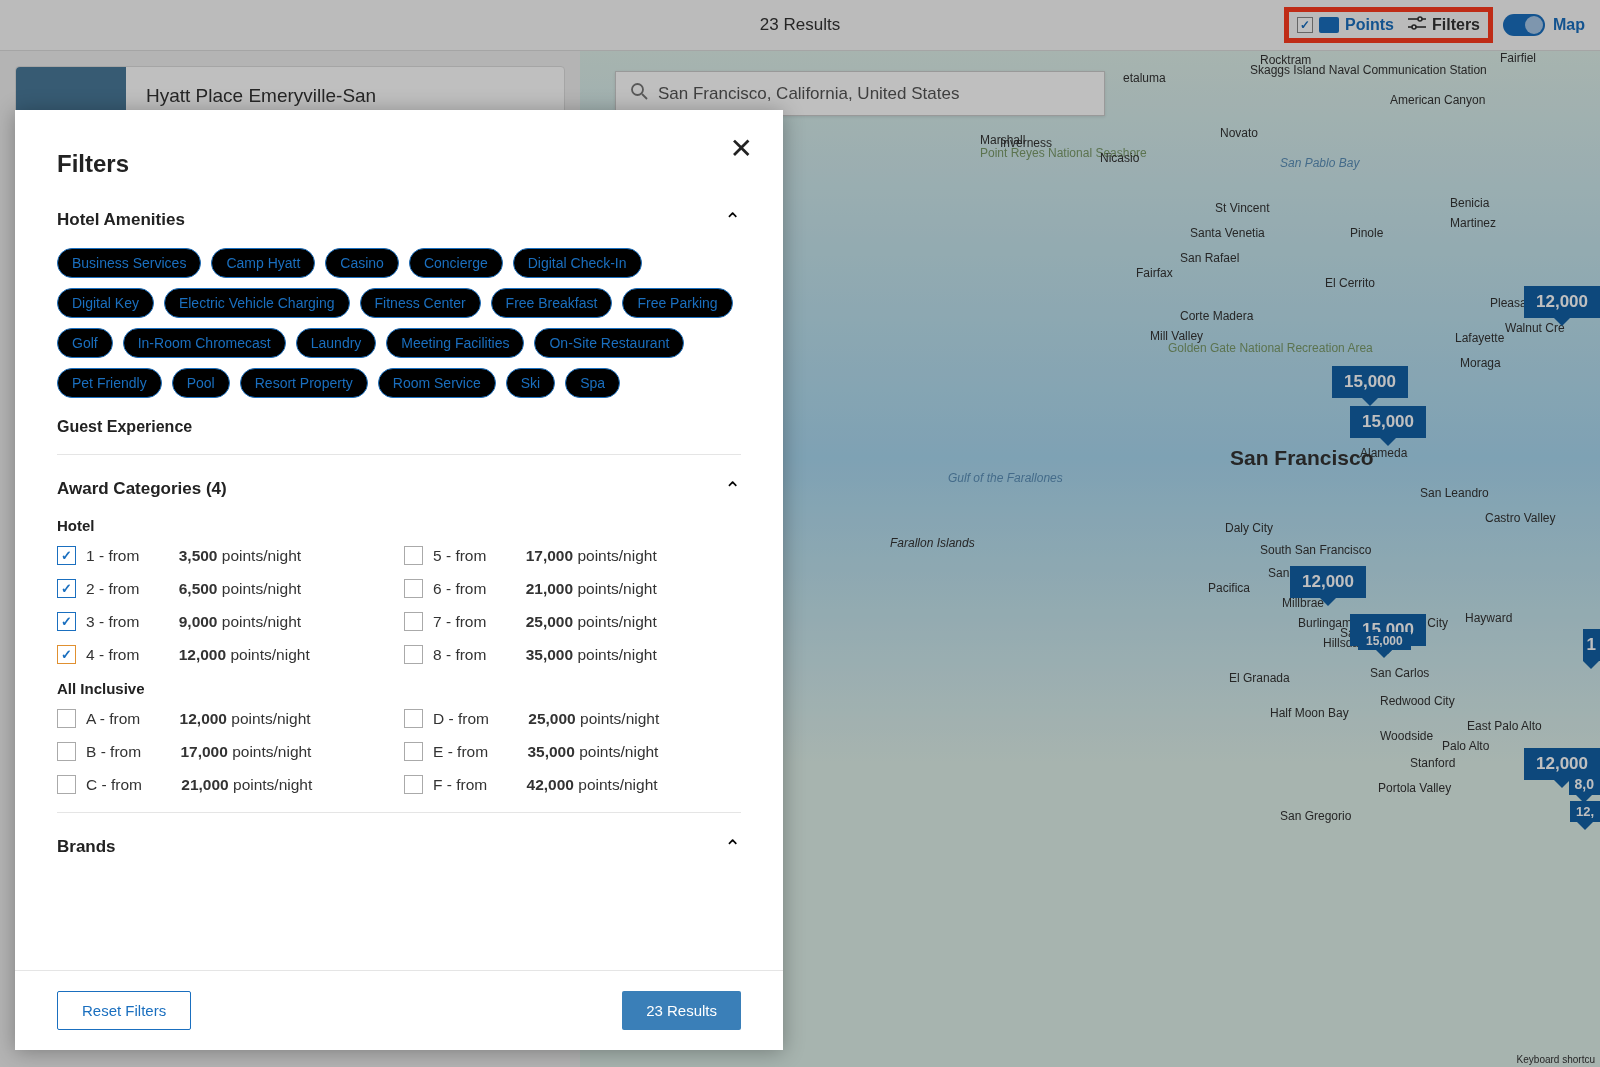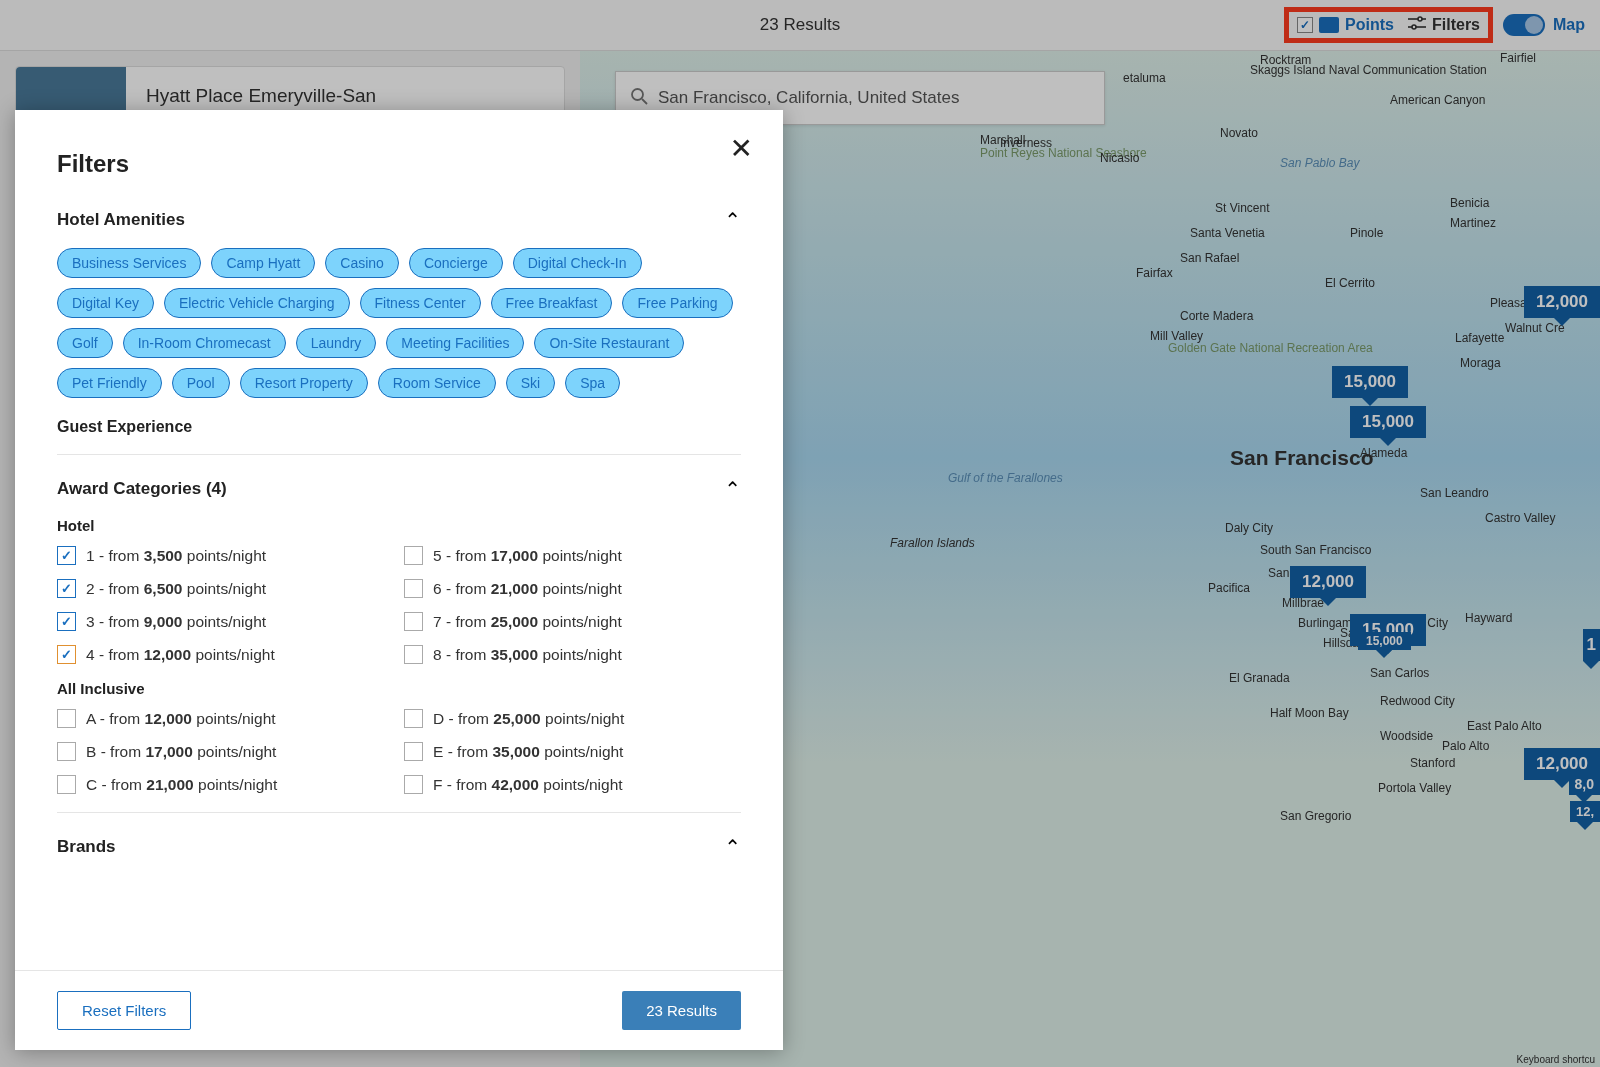--- a/index.html
+++ b/index.html
@@ -23,51 +23,51 @@
 .dim { position: absolute; inset: 0; background: rgba(0,0,0,0.25); }
 
 
 .bg-content { position:absolute; top:51px; left:0; right:0; bottom:0; display:flex; }
 .hotels-list { width: 580px; padding: 15px; }
 .hotel-card { background:#fff; border:1px solid #ddd; border-radius:4px; display:flex; height:100px; }
 .hotel-logo { width:110px; background:#4a7a9a; display:flex; align-items:center; justify-content:center; color:#fff; font-size:11px; border-radius:4px 0 0 4px; }
 .hotel-title { padding: 18px 20px; font-size:19px; color:#333; font-weight:500; }
 
 .map-area { flex:1; position:relative; background: linear-gradient(180deg, #dff0ea 0%, #a9d8f0 40%, #dff0ea 70%); }
-.map-search { position:absolute; top:20px; left:35px; width:490px; height:54px; background:#fff; border:1px solid #ccc; display:flex; align-items:center; padding:16px 14px; gap:10px; box-shadow:0 1px 3px rgba(0,0,0,.1); }
+.map-search { position:absolute; top:20px; left:35px; width:490px; height:45px; background:#fff; border:1px solid #ccc; display:flex; align-items:center; padding:16px 14px; gap:10px; box-shadow:0 1px 3px rgba(0,0,0,.1); }
 .map-search .mag { color:#888; font-size:18px; }
 .map-search .q { color:#555; font-size:17px; }
 .map-city { position:absolute; color:#333; font-size:12px; white-space:nowrap; }
 .map-city.big { font-size:21px; font-weight:600; }
 .map-city.med { font-size:13px; }
 .price-marker { position:absolute; background:#1260a6; color:#fff; font-weight:600; font-size:17px; padding:6px 12px; }
 .price-marker::after { content:''; position:absolute; bottom:-8px; left:50%; transform:translateX(-50%); border:8px solid transparent; border-top-color:#1260a6; border-bottom:none; }
 
 
 .modal { position:absolute; top:110px; left:15px; width:768px; height:940px; background:#fff; box-shadow:0 2px 20px rgba(0,0,0,.3); display:flex; flex-direction:column; }
 .modal-scroll { flex:1; overflow-y:auto; padding: 40px 42px 0 42px; position:relative; }
 .modal-scroll::-webkit-scrollbar { width:8px; }
 .modal-scroll::-webkit-scrollbar-thumb { background:#bbb; border-radius:4px; }
 .close-x { position:absolute; top:22px; right:30px; font-size:28px; color:#222; cursor:pointer; background:none; border:none; }
 .modal h2 { font-size:24px; font-weight:600; color:#222; margin-bottom:30px; }
 .section-head { display:flex; justify-content:space-between; align-items:center; margin: 22px 0 16px; }
 .section-head h3 { font-size:17px; font-weight:600; color:#222; }
 .chev-up { font-size:20px; }
 .chips { display:flex; flex-wrap:wrap; gap:10px 10px; margin-bottom:20px; }
-.chip { border:1px solid #1a6fbf; color:#1a6fbf; border-radius:18px; padding:6px 14px; font-size:14px; background:#7dd3fc; }
+.chip { border:1px solid #1a6fbf; color:#1a6fbf; border-radius:18px; padding:6px 14px; font-size:14px; background:#000000; }
 .subhead { font-size:16px; font-weight:600; color:#222; margin:20px 0 12px; }
 .divider { border:none; border-top:1px solid #e5e5e5; margin:18px 0; }
 
 .award-sub { font-size:15px; font-weight:700; color:#222; margin: 10px 0 12px; }
 .award-grid { display:grid; grid-template-columns: 1fr 1fr; column-gap:10px; row-gap:14px; margin-bottom:16px; }
 .award-item { display:flex; align-items:center; gap:10px; font-size:15.5px; color:#333; }
 .cb { width:19px; height:19px; border:1px solid #aaa; background:#fff; display:inline-flex; align-items:center; justify-content:center; font-size:13px; flex-shrink:0; }
 .cb.checked { border-color:#1a6fbf; color:#1a6fbf; font-weight:bold; }
 .cb.checked.orange { border-color:#e09030; color:#1a6fbf; }
-.award-item .bold { font-weight:600; }
+.award-item .bold { font-weight:600;margin-left:35px; }
 
 .modal-footer { border-top:1px solid #e5e5e5; padding:20px 42px; display:flex; justify-content:space-between; gap:16px; }
 .btn { padding:10px 24px; font-size:15px; border-radius:2px; cursor:pointer; }
 .btn.outline { border:1px solid #1a6fbf; color:#1a6fbf; background:#fff; }
 .btn.primary { border:none; background:#3a7fb8; color:#fff; }
 </style>
 </head>
 <body>
 
 <div class="topbar">

